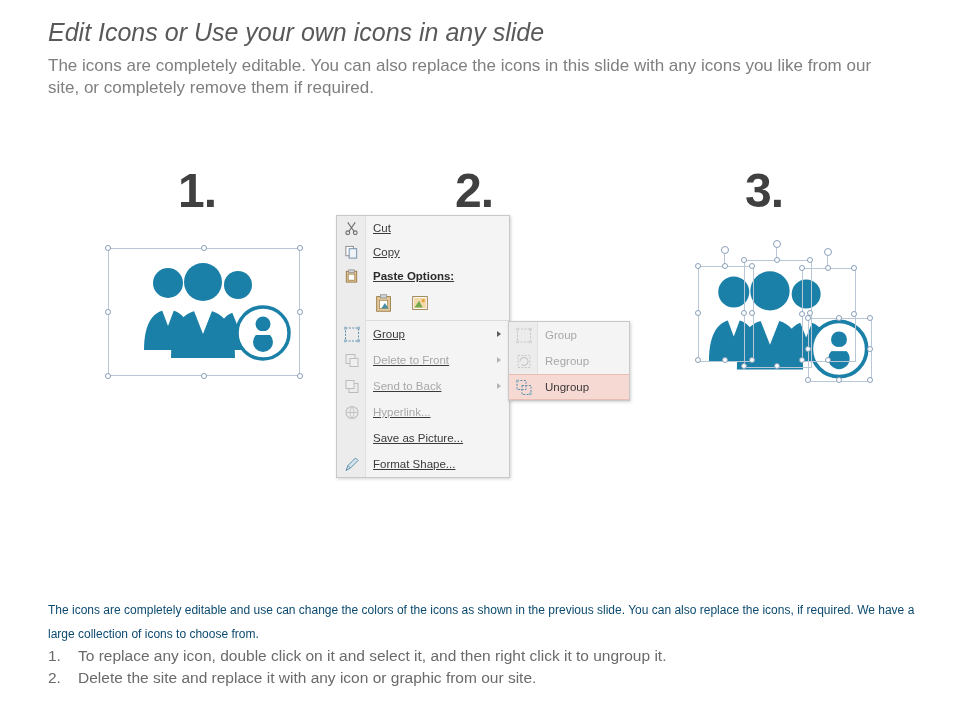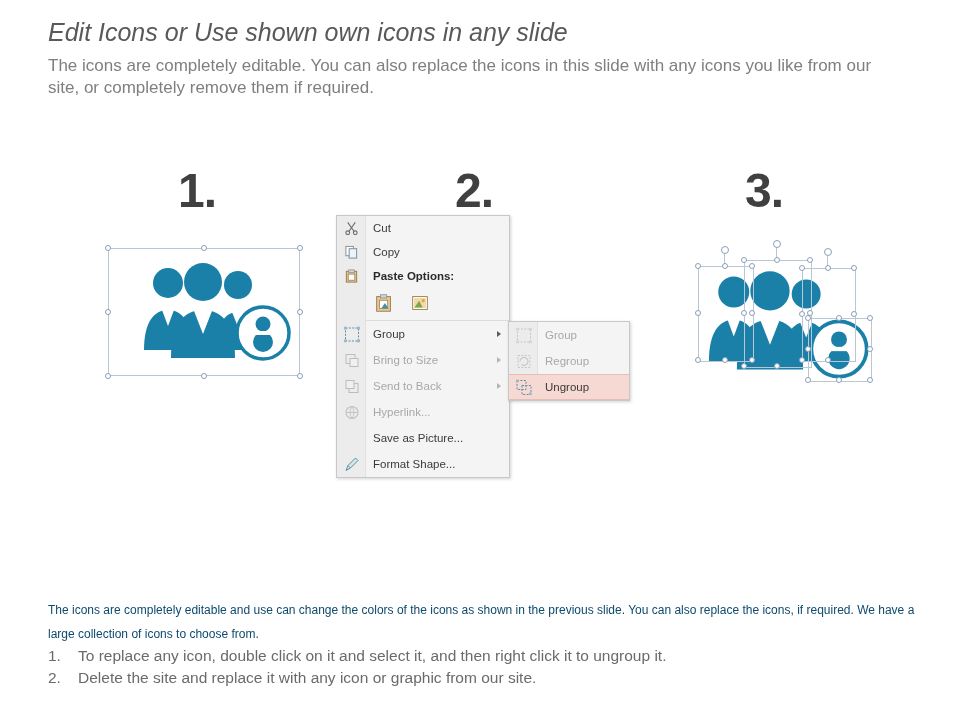--- a/index.html
+++ b/index.html
@@ -89,20 +89,21 @@
   .ctx-menu {
     position: absolute;
     left: 336px;
     top: 215px;
     width: 172px;
     background: #f4f4f4;
     border: 1px solid #c8c8c8;
     box-shadow: 1px 1px 3px rgba(0,0,0,0.18);
     font-size: 11.5px;
     color: #3a3a3a;
+    text-decoration: underline;
   }
   .ctx-menu .gutter {
     position: absolute;
     left: 0; top: 0; bottom: 0;
     width: 28px;
     background: #ececec;
     border-right: 1px solid #e0e0e0;
   }
   .ctx-item {
     position: relative;
@@ -198,21 +199,21 @@
   }
   .footer-li {
     display: flex;
     gap: 10px;
   }
   .footer-li .num { width: 20px; flex: none; }
 </style>
 </head>
 <body>
 
-<div class="title">Edit Icons or Use shown own icons in any slide</div>
+<div class="title">Edit Icons or Use your own icons in any slide</div>
 <div class="subtitle">The icons are completely editable. You can also replace the icons in this slide with any icons you like from our site, or completely remove them if required.</div>
 
 <div class="step-num" id="step-1">1.</div>
 <div class="step-num" id="step-2">2.</div>
 <div class="step-num" id="step-3">3.</div>
 
 <div class="icon-stage" id="stage-1">
   <div class="sel-frame"></div>
   <div class="handle" style="left:-3px;  top:-3px;"></div>
   <div class="handle" style="left:93px;  top:-3px;"></div>
@@ -384,21 +385,21 @@
     <span class="arrow"></span>
   </div>
 
   <div class="ctx-item tall disabled">
     <span class="ico">
       <svg width="16" height="16" viewBox="0 0 16 16">
         <rect x="2" y="2" width="9" height="9" fill="none" stroke="#bcbcbc" stroke-width="1"></rect>
         <rect x="6" y="6" width="8" height="8" fill="#f0f0f0" stroke="#bcbcbc" stroke-width="1"></rect>
       </svg>
     </span>
-    <span>Bring to Size</span>
+    <span>Delete to Front</span>
     <span class="arrow"></span>
   </div>
 
   <div class="ctx-item tall disabled">
     <span class="ico">
       <svg width="16" height="16" viewBox="0 0 16 16">
         <rect x="5" y="5" width="9" height="9" fill="none" stroke="#bcbcbc" stroke-width="1"></rect>
         <rect x="2" y="2" width="8" height="8" fill="#f0f0f0" stroke="#bcbcbc" stroke-width="1"></rect>
       </svg>
     </span>

